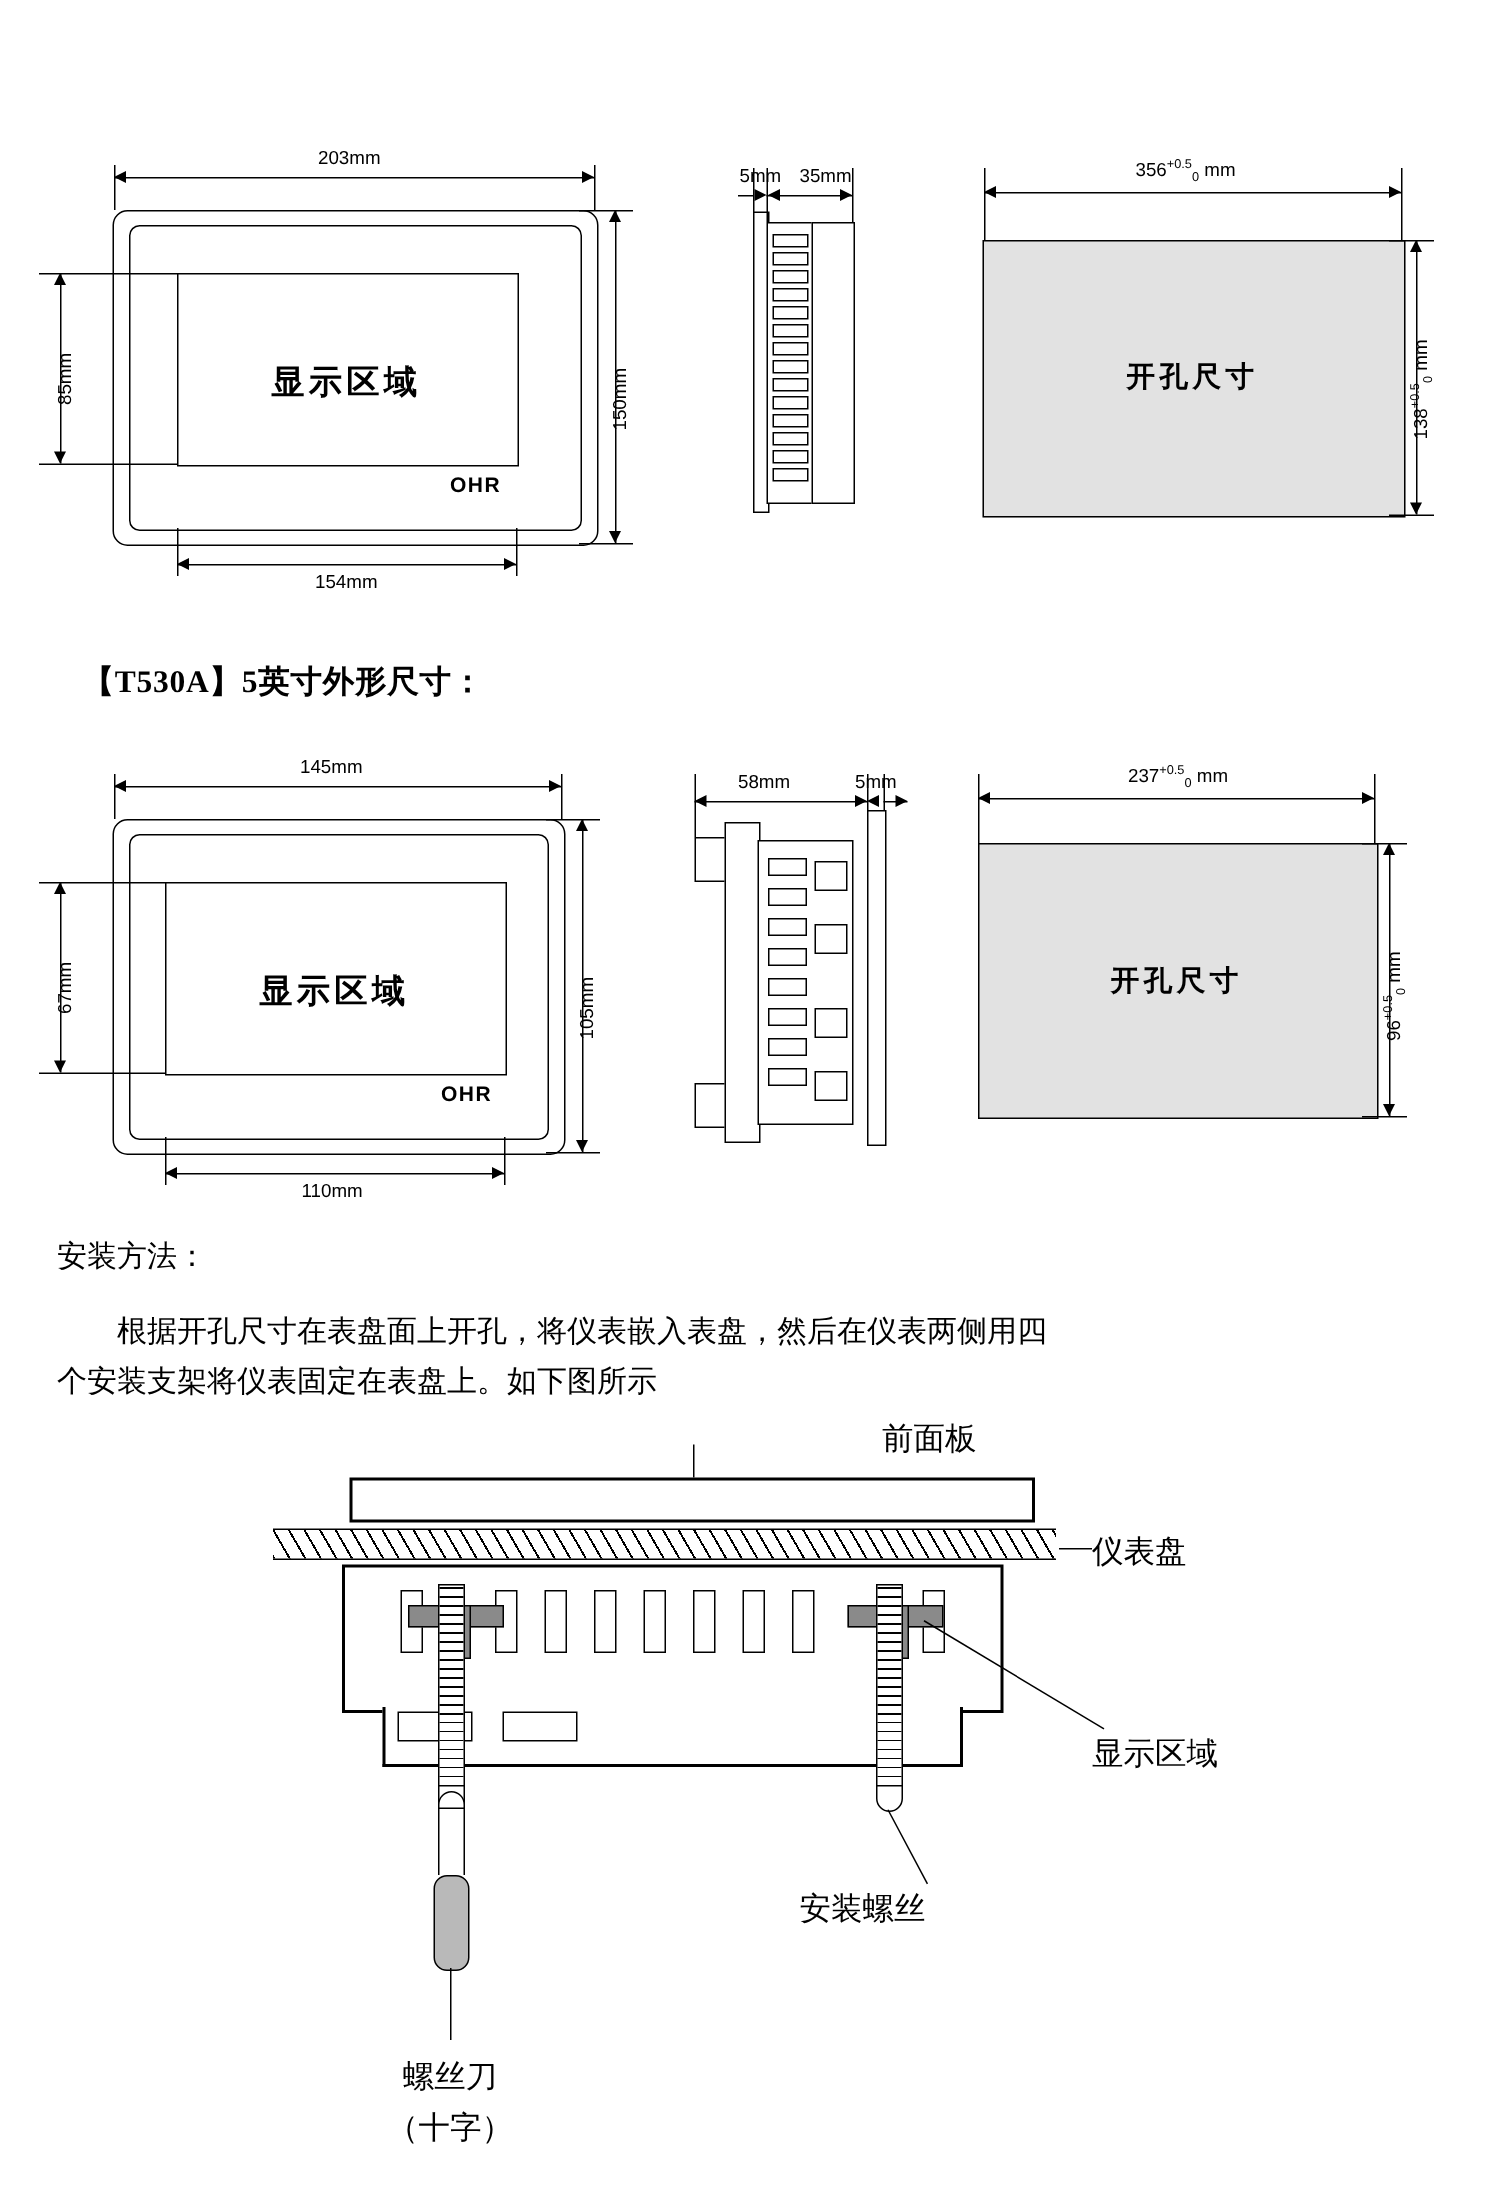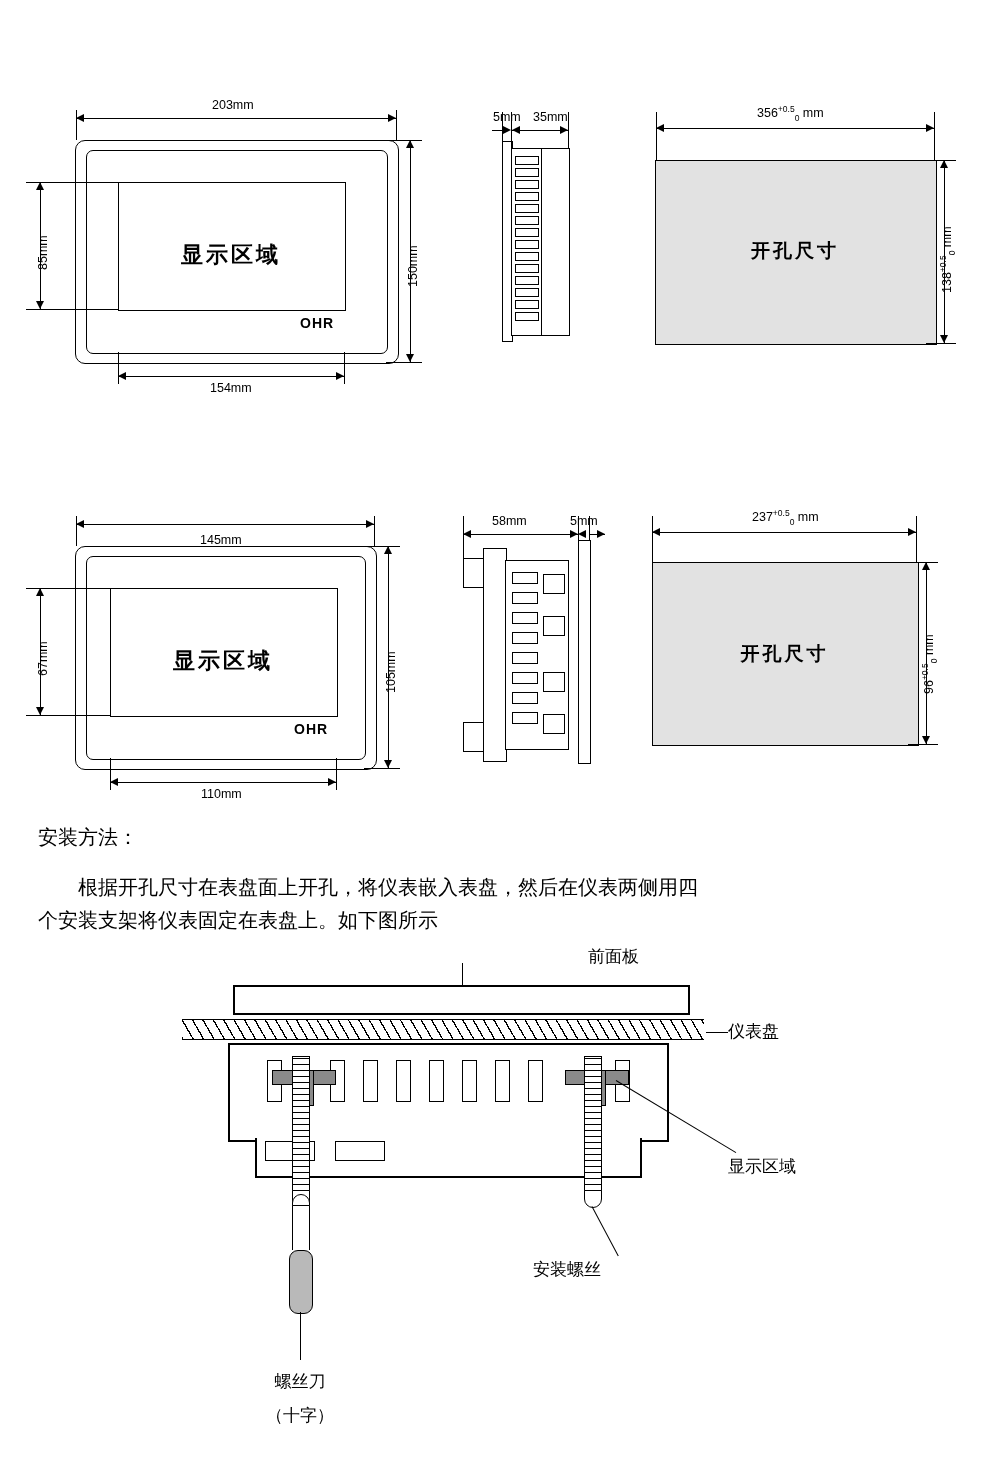--- a/index.html
+++ b/index.html
@@ -69,21 +69,21 @@
   .txt{
     position:absolute;
     font-family:"Liberation Serif","DejaVu Serif",serif;
     font-size:20px;
     color:#000;
     white-space:nowrap;
   }
   .callout{
     position:absolute;
     font-family:"Liberation Serif","DejaVu Serif",serif;
-    font-size:17px;white-space:nowrap;
+    font-size:21px;white-space:nowrap;
   }
   .callout.center{text-align:center;}
 
   
   .hatch{
     position:absolute;
     background:#fff;
     border-top:1.6px solid #000;border-bottom:1.6px solid #000;
     background-image:repeating-linear-gradient(60deg,#000 0 1.3px,transparent 1.3px 9px);
   }
@@ -185,34 +185,35 @@
     <div class="thin-h" style="left:926px;top:160px;width:30px;"></div>
     <div class="thin-h" style="left:926px;top:343px;width:30px;"></div>
     <div class="thin-v" style="left:944px;top:160px;height:183px;"></div>
     <div class="arw arw-u" style="left:940px;top:160px;"></div>
     <div class="arw arw-d" style="left:940px;top:335px;"></div>
     <div class="dim-label vert" style="left:940px;top:293px;">
       <span>138</span><span class="sup">+0.5</span><span class="sub">0</span> <span>mm</span>
     </div>
   </div>
 
+  <div class="sec-title" style="left:55px;top:440px;">【T530A】5英寸外形尺寸：</div>
 
   <div>
     <div class="panel-outer" style="left:75px;top:546px;width:300px;height:222px;"></div>
     <div class="panel-inner" style="left:86px;top:556px;width:278px;height:202px;"></div>
     <div class="screen" style="left:110px;top:588px;width:226px;height:127px;"></div>
     <div class="screen-label" style="left:110px;top:646px;width:226px;">显示区域</div>
     <div class="brand" style="left:294px;top:721px;">OHR</div>
 
     <div class="thin-v" style="left:76px;top:516px;height:30px;"></div>
     <div class="thin-v" style="left:374px;top:516px;height:30px;"></div>
     <div class="thin-h" style="left:76px;top:524px;width:298px;"></div>
     <div class="arw arw-l" style="left:76px;top:520px;"></div>
     <div class="arw arw-r" style="left:366px;top:520px;"></div>
-    <div class="dim-label" style="left:200px;top:504px;margin-top:29px;">145mm</div>
+    <div class="dim-label" style="left:200px;top:504px;">145mm</div>
 
     <div class="thin-v" style="left:110px;top:758px;height:32px;"></div>
     <div class="thin-v" style="left:336px;top:758px;height:32px;"></div>
     <div class="thin-h" style="left:110px;top:782px;width:226px;"></div>
     <div class="arw arw-l" style="left:110px;top:778px;"></div>
     <div class="arw arw-r" style="left:328px;top:778px;"></div>
     <div class="dim-label" style="left:201px;top:787px;">110mm</div>
 
     <div class="thin-h" style="left:26px;top:588px;width:84px;"></div>
     <div class="thin-h" style="left:26px;top:715px;width:84px;"></div>

